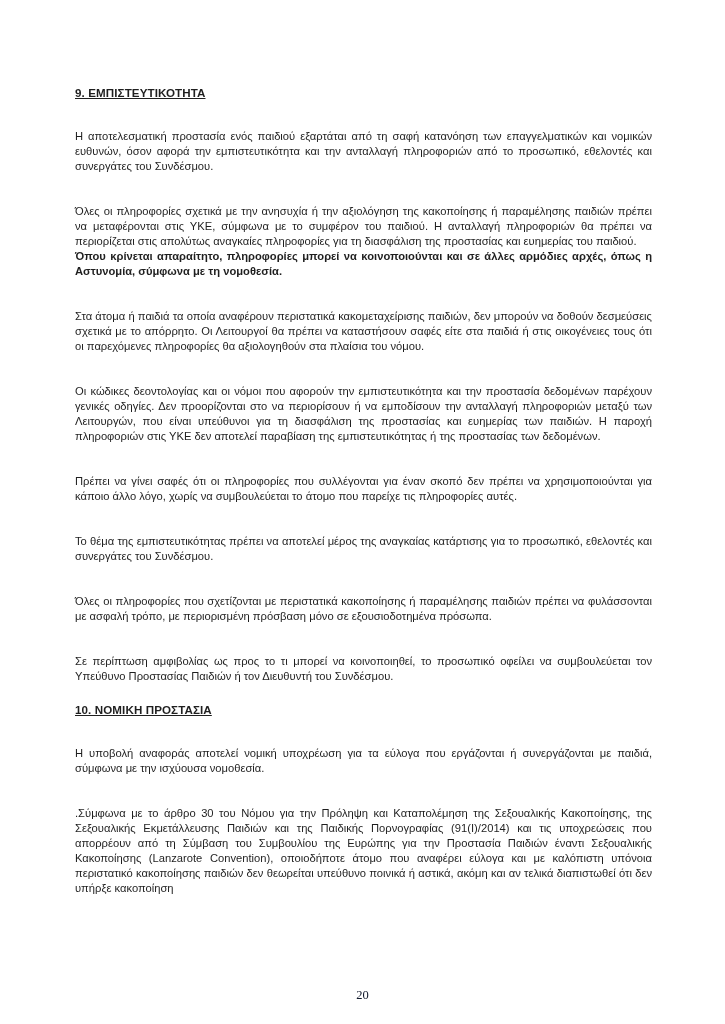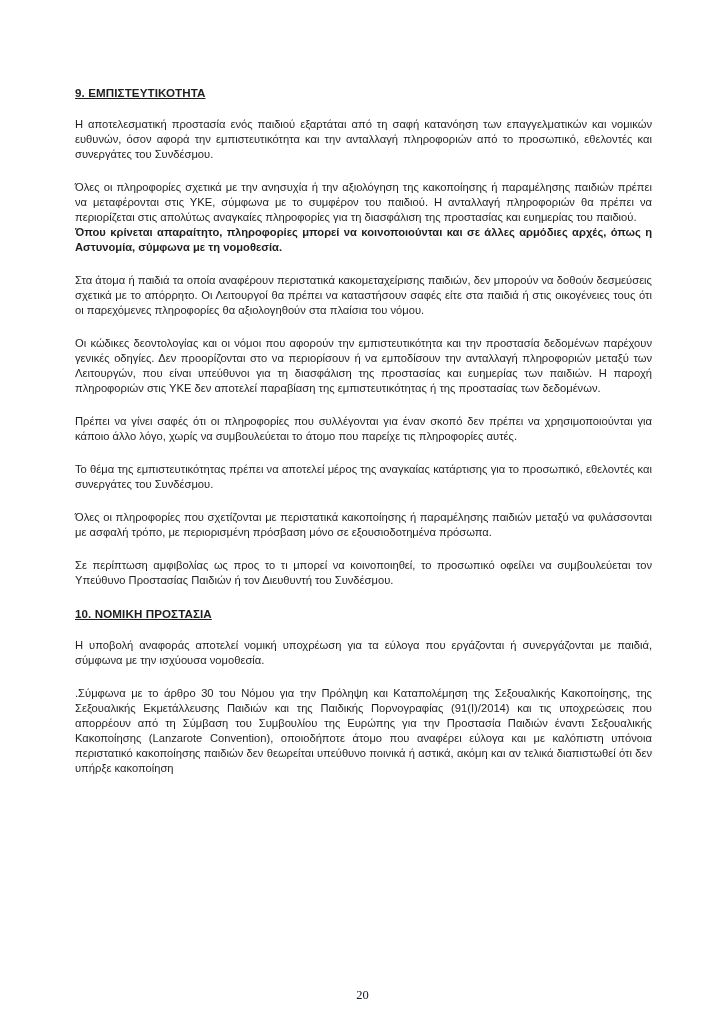--- a/index.html
+++ b/index.html
@@ -29,21 +29,21 @@
     margin: 0 0 0 0;
     letter-spacing: 0.1px;
   }
   .section-heading.second {
     margin-top: 19px;
   }
   p.body-par {
     font-size: 11.2px;
     line-height: 15px;
     text-align: justify;
-    margin: 18px 0 0 0;
+    margin: 30px 0 0 0;
   }
   p.body-par.tight {
     margin-top: 0;
     font-weight: bold;
   }
   .page-number {
     position: absolute;
     left: 0;
     right: 0;
     top: 988px;
@@ -60,21 +60,21 @@
 
     <h2 class="section-heading">9. ΕΜΠΙΣΤΕΥΤΙΚΟΤΗΤΑ</h2>
 
     <p class="body-par">Η αποτελεσματική προστασία ενός παιδιού εξαρτάται από τη σαφή κατανόηση των επαγγελματικών και νομικών ευθυνών, όσον αφορά την εμπιστευτικότητα και την ανταλλαγή πληροφοριών από το προσωπικό, εθελοντές και συνεργάτες του Συνδέσμου.</p>
     <p class="body-par">Όλες οι πληροφορίες σχετικά με την ανησυχία ή την αξιολόγηση της κακοποίησης ή παραμέλησης παιδιών πρέπει να μεταφέρονται στις ΥΚΕ, σύμφωνα με το συμφέρον του παιδιού. Η ανταλλαγή πληροφοριών θα πρέπει να περιορίζεται στις απολύτως αναγκαίες πληροφορίες για τη διασφάλιση της προστασίας και ευημερίας του παιδιού.</p>
     <p class="body-par tight">Όπου κρίνεται απαραίτητο, πληροφορίες μπορεί να κοινοποιούνται και σε άλλες αρμόδιες αρχές, όπως η Αστυνομία, σύμφωνα με τη νομοθεσία.</p>
     <p class="body-par">Στα άτομα ή παιδιά τα οποία αναφέρουν περιστατικά κακομεταχείρισης παιδιών, δεν μπορούν να  δοθούν δεσμεύσεις σχετικά με το απόρρητο. Οι Λειτουργοί θα πρέπει να καταστήσουν σαφές είτε στα παιδιά ή στις οικογένειες τους ότι οι παρεχόμενες πληροφορίες θα αξιολογηθούν στα πλαίσια του νόμου.</p>
     <p class="body-par">Οι κώδικες δεοντολογίας και οι νόμοι που αφορούν την εμπιστευτικότητα και την προστασία δεδομένων παρέχουν γενικές οδηγίες. Δεν προορίζονται στο να περιορίσουν ή να εμποδίσουν την ανταλλαγή πληροφοριών μεταξύ των Λειτουργών, που είναι υπεύθυνοι για τη διασφάλιση της προστασίας και ευημερίας των παιδιών. Η παροχή πληροφοριών στις ΥΚΕ δεν αποτελεί παραβίαση της εμπιστευτικότητας ή της προστασίας των δεδομένων.</p>
     <p class="body-par">Πρέπει να γίνει σαφές ότι οι πληροφορίες που συλλέγονται για έναν σκοπό δεν πρέπει να χρησιμοποιούνται για κάποιο άλλο λόγο, χωρίς να συμβουλεύεται το άτομο που παρείχε τις πληροφορίες αυτές.</p>
     <p class="body-par">Το θέμα της εμπιστευτικότητας πρέπει να αποτελεί μέρος της αναγκαίας κατάρτισης για το προσωπικό, εθελοντές και συνεργάτες του Συνδέσμου.</p>
-    <p class="body-par">Όλες οι πληροφορίες που σχετίζονται με περιστατικά κακοποίησης ή παραμέλησης παιδιών μεταξύ να φυλάσσονται με ασφαλή τρόπο, με περιορισμένη πρόσβαση μόνο σε εξουσιοδοτημένα πρόσωπα.</p>
+    <p class="body-par">Όλες οι πληροφορίες που σχετίζονται με περιστατικά κακοποίησης ή παραμέλησης παιδιών πρέπει να φυλάσσονται με ασφαλή τρόπο, με περιορισμένη πρόσβαση μόνο σε εξουσιοδοτημένα πρόσωπα.</p>
     <p class="body-par">Σε περίπτωση αμφιβολίας ως προς το τι μπορεί να κοινοποιηθεί, το προσωπικό οφείλει να συμβουλεύεται τον Υπεύθυνο Προστασίας Παιδιών ή τον Διευθυντή του Συνδέσμου.</p>
 
     <h2 class="section-heading second">10. ΝΟΜΙΚΗ ΠΡΟΣΤΑΣΙΑ</h2>
 
     <p class="body-par">Η υποβολή αναφοράς αποτελεί νομική υποχρέωση για τα εύλογα που εργάζονται ή συνεργάζονται με παιδιά, σύμφωνα με την ισχύουσα νομοθεσία.</p>
     <p class="body-par">.Σύμφωνα με το άρθρο 30 του Νόμου για την Πρόληψη και Καταπολέμηση της Σεξουαλικής Κακοποίησης, της Σεξουαλικής Εκμετάλλευσης Παιδιών και της Παιδικής Πορνογραφίας (91(Ι)/2014) και τις υποχρεώσεις που απορρέουν από τη Σύμβαση του Συμβουλίου της Ευρώπης για την Προστασία Παιδιών έναντι Σεξουαλικής Κακοποίησης (Lanzarote Convention), οποιοδήποτε άτομο που αναφέρει εύλογα και με καλόπιστη υπόνοια περιστατικό κακοποίησης παιδιών δεν θεωρείται υπεύθυνο ποινικά ή αστικά, ακόμη και αν τελικά διαπιστωθεί ότι δεν υπήρξε κακοποίηση</p>
 
   </div>
 
   <div class="page-number" style="color: #0f172a;">20</div>

